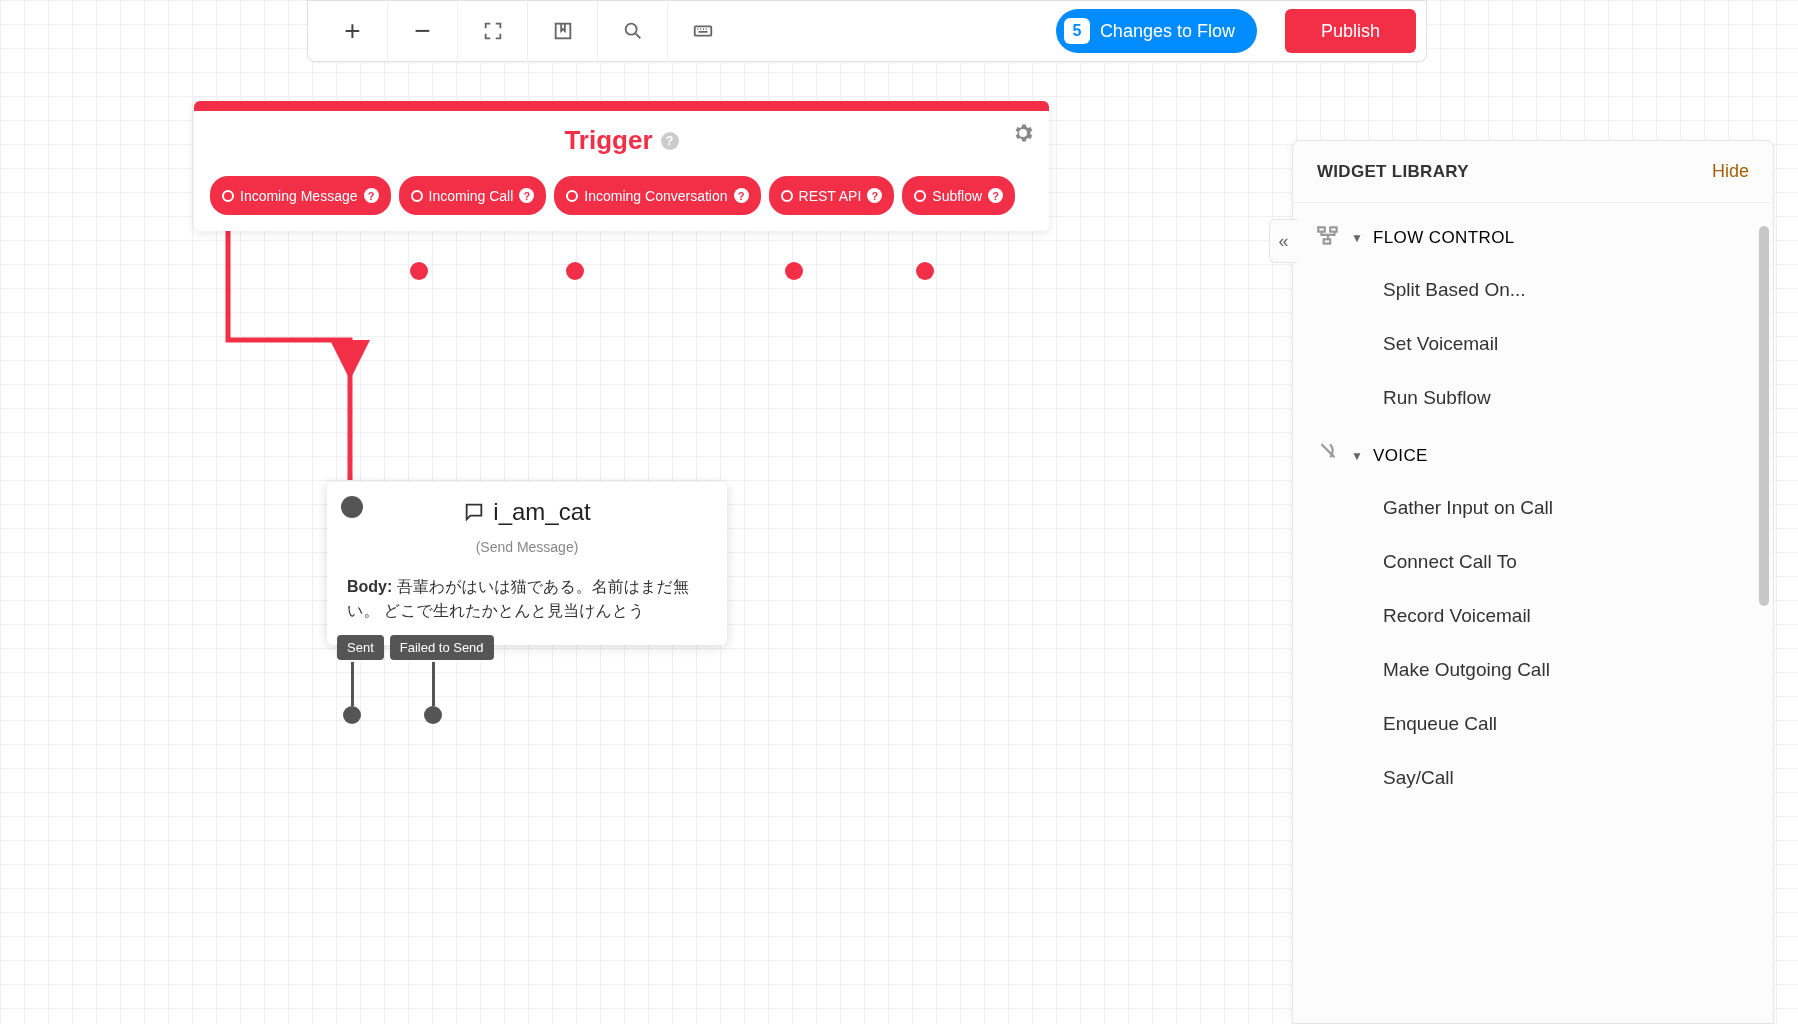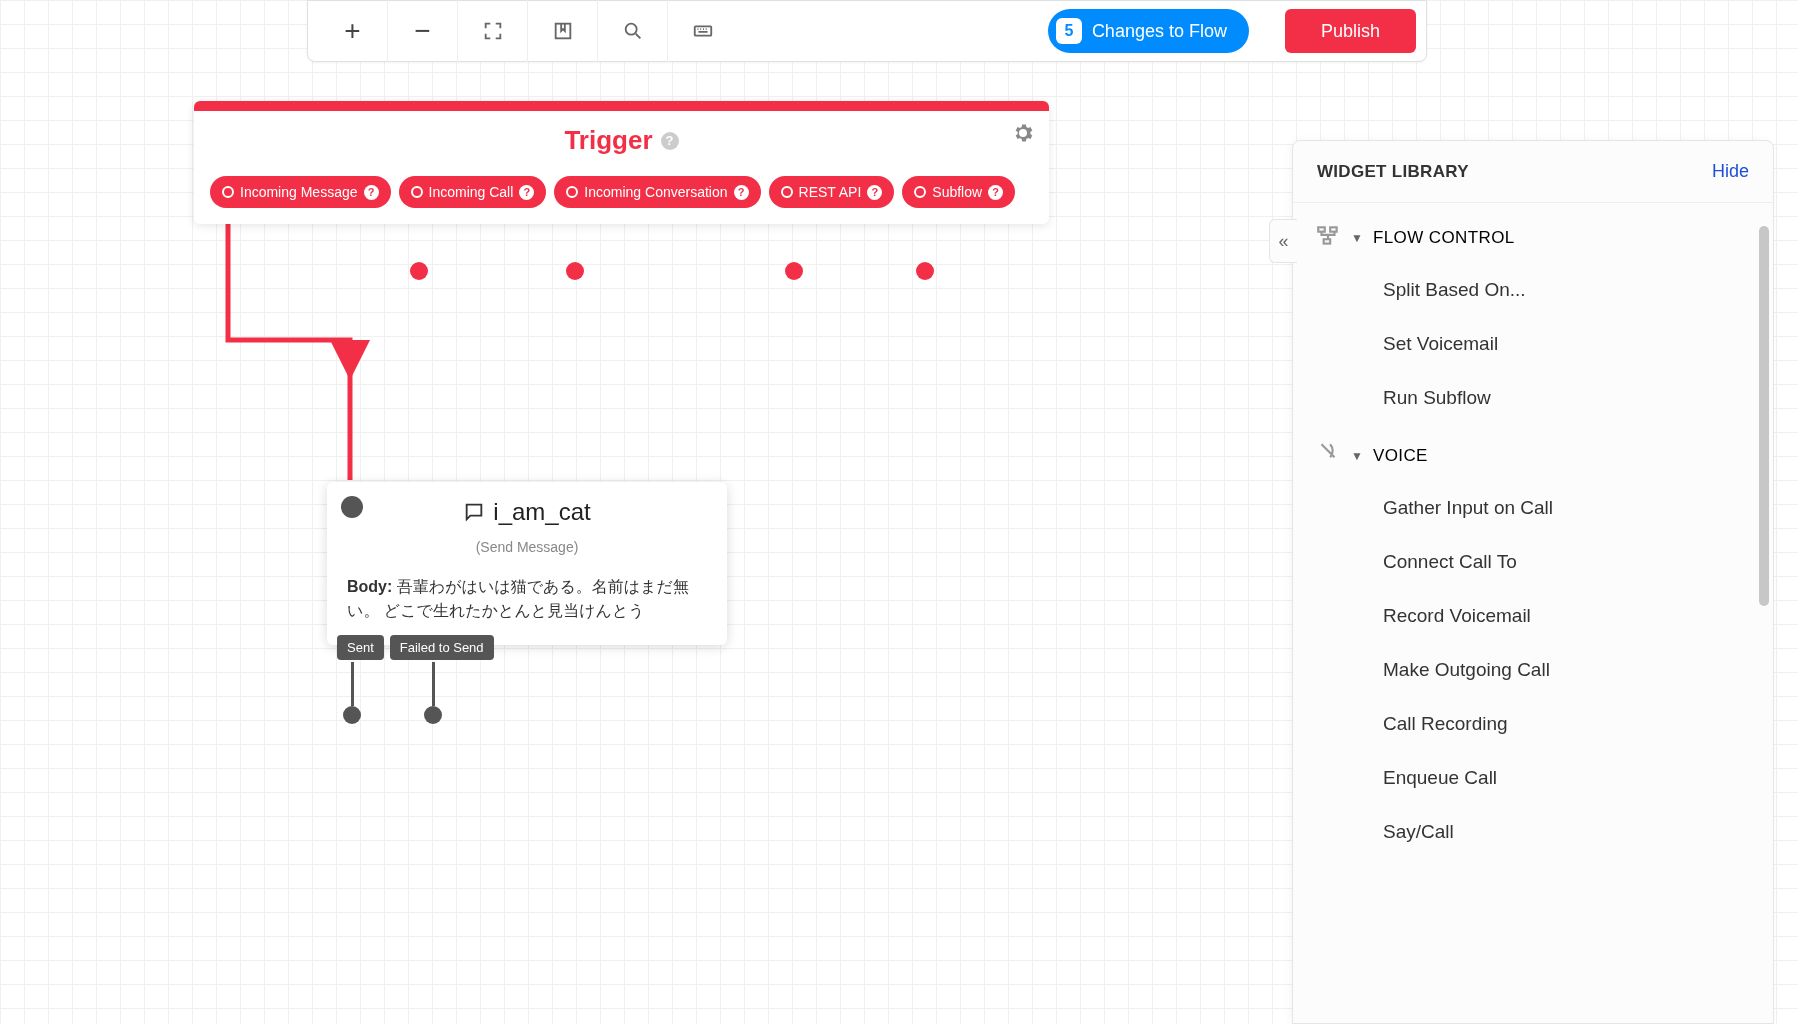--- a/index.html
+++ b/index.html
@@ -5,47 +5,47 @@
 *{margin:0;padding:0;box-sizing:border-box}
 body{font-family:-apple-system,BlinkMacSystemFont,"Segoe UI",Helvetica,Arial,sans-serif;background:#fff;width:1798px;height:1024px;overflow:hidden;position:relative}
 .canvas{position:absolute;inset:0;background-image:linear-gradient(#f0f0f0 1px,transparent 1px),linear-gradient(90deg,#f0f0f0 1px,transparent 1px);background-size:24px 24px;background-position:0 0}
 .toolbar{position:absolute;top:0;left:307px;width:1120px;height:62px;background:#fff;border:1px solid #e0e0e0;border-radius:0 0 8px 8px;display:flex;align-items:center;padding:0 10px;gap:0;box-shadow:0 1px 3px rgba(0,0,0,0.05)}
 .tb-btn{width:70px;height:62px;display:flex;align-items:center;justify-content:center;color:#555;border-right:1px solid #eee;cursor:pointer}
 .tb-btn svg{width:22px;height:22px;stroke:#666;fill:none;stroke-width:2}
 .tb-plus{font-size:28px;color:#444;font-weight:300}
 .tb-minus{font-size:28px;color:#444;font-weight:300}
 .changes-btn{margin-left:auto;background:#008cff;color:#fff;border:none;border-radius:24px;height:44px;padding:0 22px 0 8px;display:flex;align-items:center;gap:10px;font-size:18px;cursor:pointer}
 .changes-badge{background:#fff;color:#008cff;font-weight:700;width:26px;height:26px;display:flex;align-items:center;justify-content:center;border-radius:6px;font-size:16px}
-.publish-btn{margin-left:36px;background:#f22f46;color:#fff;border:none;border-radius:6px;height:44px;padding:0 36px;font-size:18px;cursor:pointer}
+.publish-btn{margin-left:28px;background:#f22f46;color:#fff;border:none;border-radius:6px;height:44px;padding:0 36px;font-size:18px;cursor:pointer}
 .trigger-card{position:absolute;top:101px;left:194px;width:855px;background:#fff;border-radius:6px;box-shadow:0 2px 10px rgba(0,0,0,0.1)}
 .trigger-top{height:10px;background:#f22f46;border-radius:6px 6px 0 0}
 .trigger-head{position:relative;padding:14px 20px 20px;text-align:center}
 .trigger-title{color:#f22f46;font-size:26px;font-weight:700;display:inline-flex;align-items:center;gap:8px}
 .gear{position:absolute;right:14px;top:10px;color:#888}
 .trigger-outs{display:flex;gap:8px;padding:0 16px 16px}
-.out-pill{background:#f22f46;color:#fff;border-radius:18px;height:32px;display:flex;align-items:center;gap:6px;padding:0 12px;font-size:14px;white-space:nowrap}
+.out-pill{background:#f22f46;color:#fff;border-radius:18px;height:39px;display:flex;align-items:center;gap:6px;padding:0 12px;font-size:14px;white-space:nowrap}
 .pill-circle{width:12px;height:12px;border:2px solid #fff;border-radius:50%}
 .pill-q{width:15px;height:15px;border-radius:50%;background:#fff;color:#f22f46;display:flex;align-items:center;justify-content:center;font-size:11px;font-weight:700}
 .port-dot{width:18px;height:18px;background:#f22f46;border-radius:50%;position:absolute}
 .widget-card{position:absolute;top:482px;left:327px;width:400px;background:#fff;border-radius:6px;box-shadow:0 2px 12px rgba(0,0,0,0.15)}
 .widget-port{position:absolute;top:14px;left:14px;width:22px;height:22px;background:#555;border-radius:50%}
 .widget-head{padding:16px 20px 6px;text-align:center}
 .widget-name{font-size:24px;color:#222;display:inline-flex;align-items:center;gap:8px}
 .widget-type{font-size:14px;color:#888;margin-top:12px}
 .widget-body{padding:14px 20px 22px;font-size:16px;color:#333;line-height:1.5}
 .widget-body b{font-weight:700}
 .widget-outs{position:absolute;bottom:-15px;left:10px;display:flex;gap:6px}
 .wo-pill{background:#555;color:#fff;border-radius:4px;padding:5px 10px;font-size:13px}
 .wo-dot{width:18px;height:18px;background:#555;border-radius:50%;position:absolute}
 svg.wires{position:absolute;inset:0;pointer-events:none}
 .sidebar{position:absolute;top:140px;right:24px;width:482px;bottom:0;background:#fcfcfc;border:1px solid #e5e5e5;border-radius:8px 8px 0 0;box-shadow:-2px 0 8px rgba(0,0,0,0.04);display:flex;flex-direction:column}
 .sb-collapse{position:absolute;left:-24px;top:78px;width:28px;height:44px;background:#fcfcfc;border:1px solid #e5e5e5;border-right:none;border-radius:6px 0 0 6px;display:flex;align-items:center;justify-content:center;color:#666;font-size:18px}
 .sb-head{display:flex;justify-content:space-between;align-items:flex-end;padding:20px 24px;border-bottom:1px solid #eee}
 .sb-title{font-size:17px;font-weight:600;letter-spacing:0.3px;color:#333}
-.sb-hide{color:#1d4ed8;font-size:18px;font-weight:500;cursor:pointer}
+.sb-hide{color:#a16207;font-size:18px;font-weight:500;cursor:pointer}
 .sb-body{flex:1;overflow-y:auto;padding:4px 0}
 .sb-section{padding:16px 22px 10px;display:flex;align-items:center;gap:10px}
 .sb-sec-icon{color:#999}
 .sb-sec-caret{color:#666;font-size:12px}
 .sb-sec-name{color:#000000;font-size:17px;font-weight:500;letter-spacing:0.4px}
 .sb-item{padding:16px 22px 16px 90px;font-size:19px;color:#333;cursor:pointer}
 .sb-scrollbar{position:absolute;right:4px;top:85px;width:10px;height:380px;background:#c7c7c7;border-radius:5px}
 </style>
 </head>
 <body>
@@ -189,18 +189,17 @@
       <span class="sb-sec-icon"><svg width="26" height="26" viewBox="0 0 24 24" fill="none" stroke="#999" stroke-width="2">
             <path d="M6 3l12 12M14 3a9 9 0 010 12"></path>
           </svg></span>
       <span class="sb-sec-caret">▼</span>
       <span class="sb-sec-name">VOICE</span>
     </div>
     <div class="sb-item">Gather Input on Call</div>
     <div class="sb-item">Connect Call To</div>
     <div class="sb-item">Record Voicemail</div>
     <div class="sb-item">Make Outgoing Call</div>
-    <div class="sb-item">Call Recording</div>
     <div class="sb-item">Enqueue Call</div>
     <div class="sb-item">Say/Call</div>
   </div>
   <div class="sb-scrollbar"></div>
 </div>
 
 </body></html>

